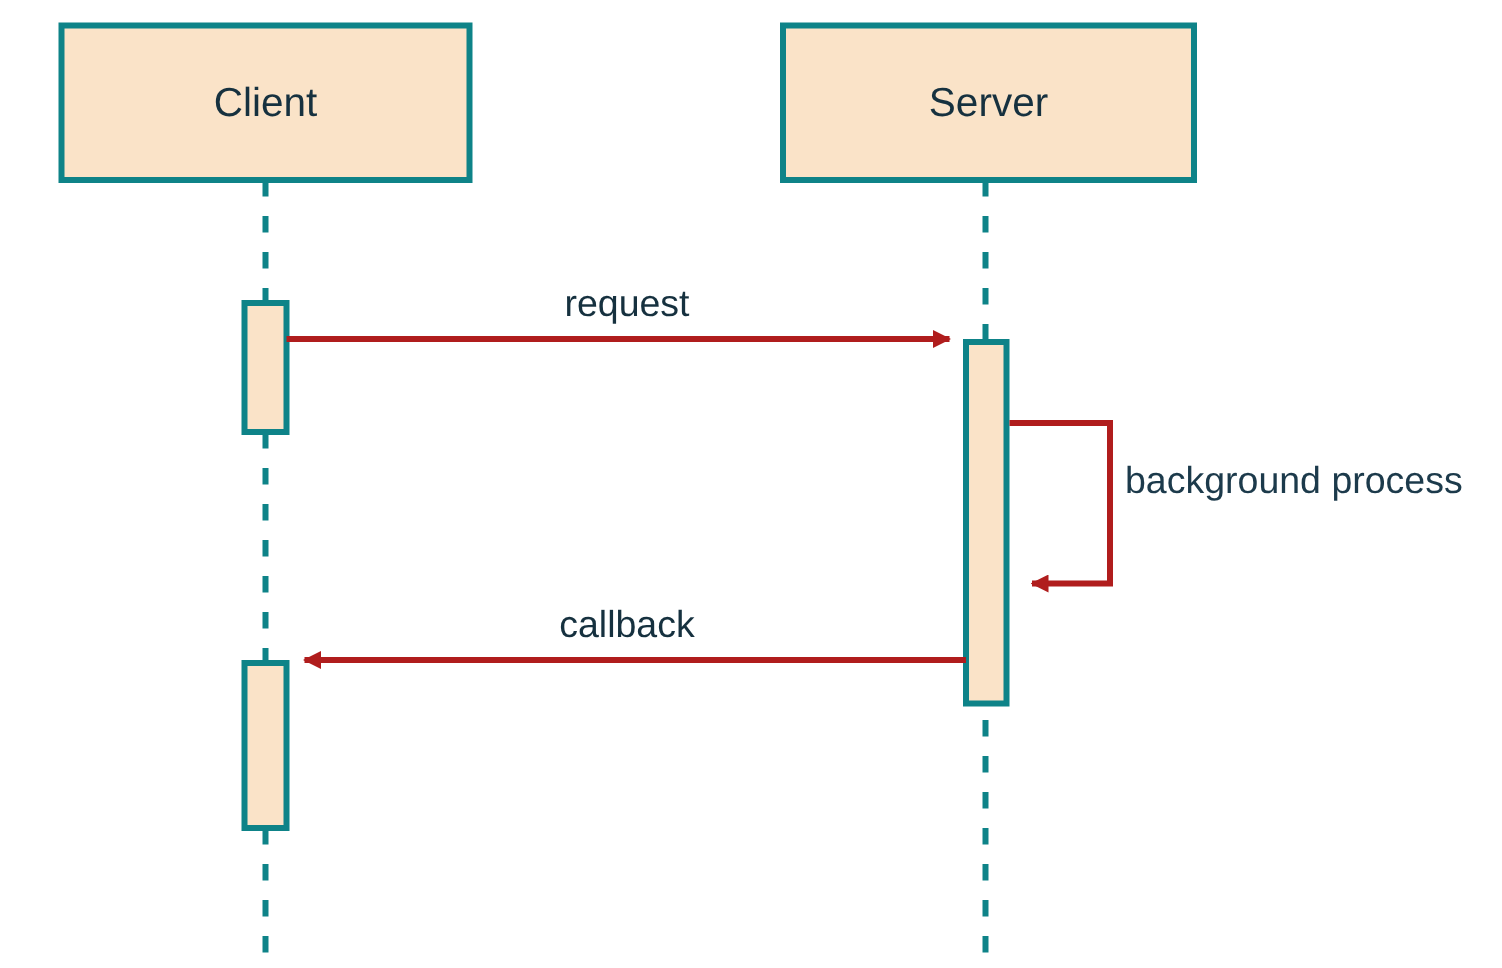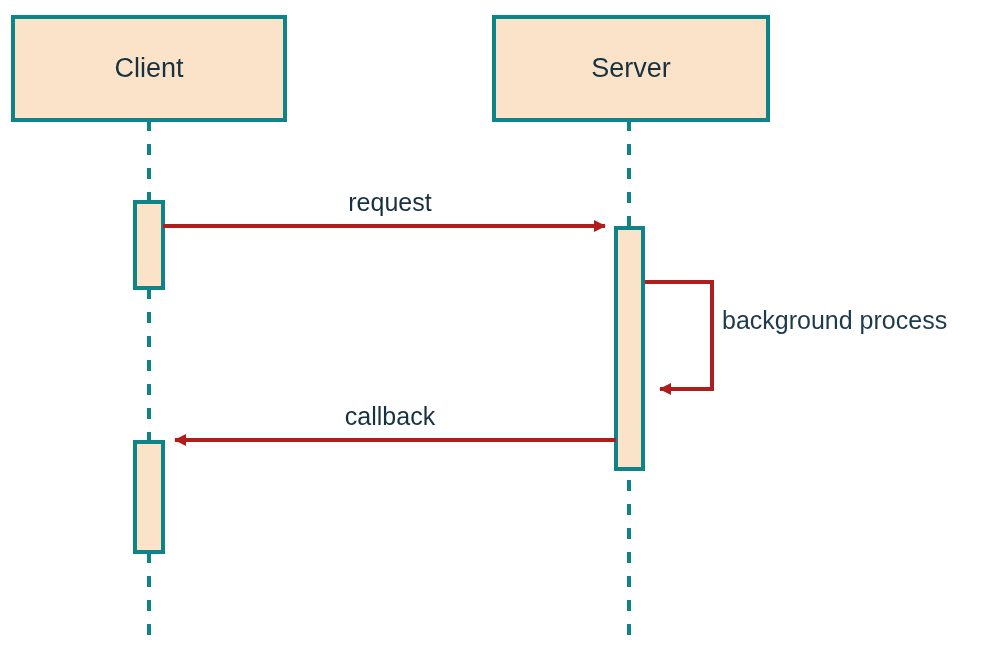--- a/index.html
+++ b/index.html
@@ -10,20 +10,21 @@
   }
   body {
     font-family: "Liberation Sans", sans-serif;
   }
   #diagram-canvas {
     position: relative;
     width: 970px;
     height: 645px;
     background: #ffffff;
     overflow: hidden;
+    margin-left: 28px;
   }
   #diagram-svg {
     position: absolute;
     top: 0;
     left: 0;
     width: 1001px;
     height: 645px;
     display: block;
   }
   .participant-label {

